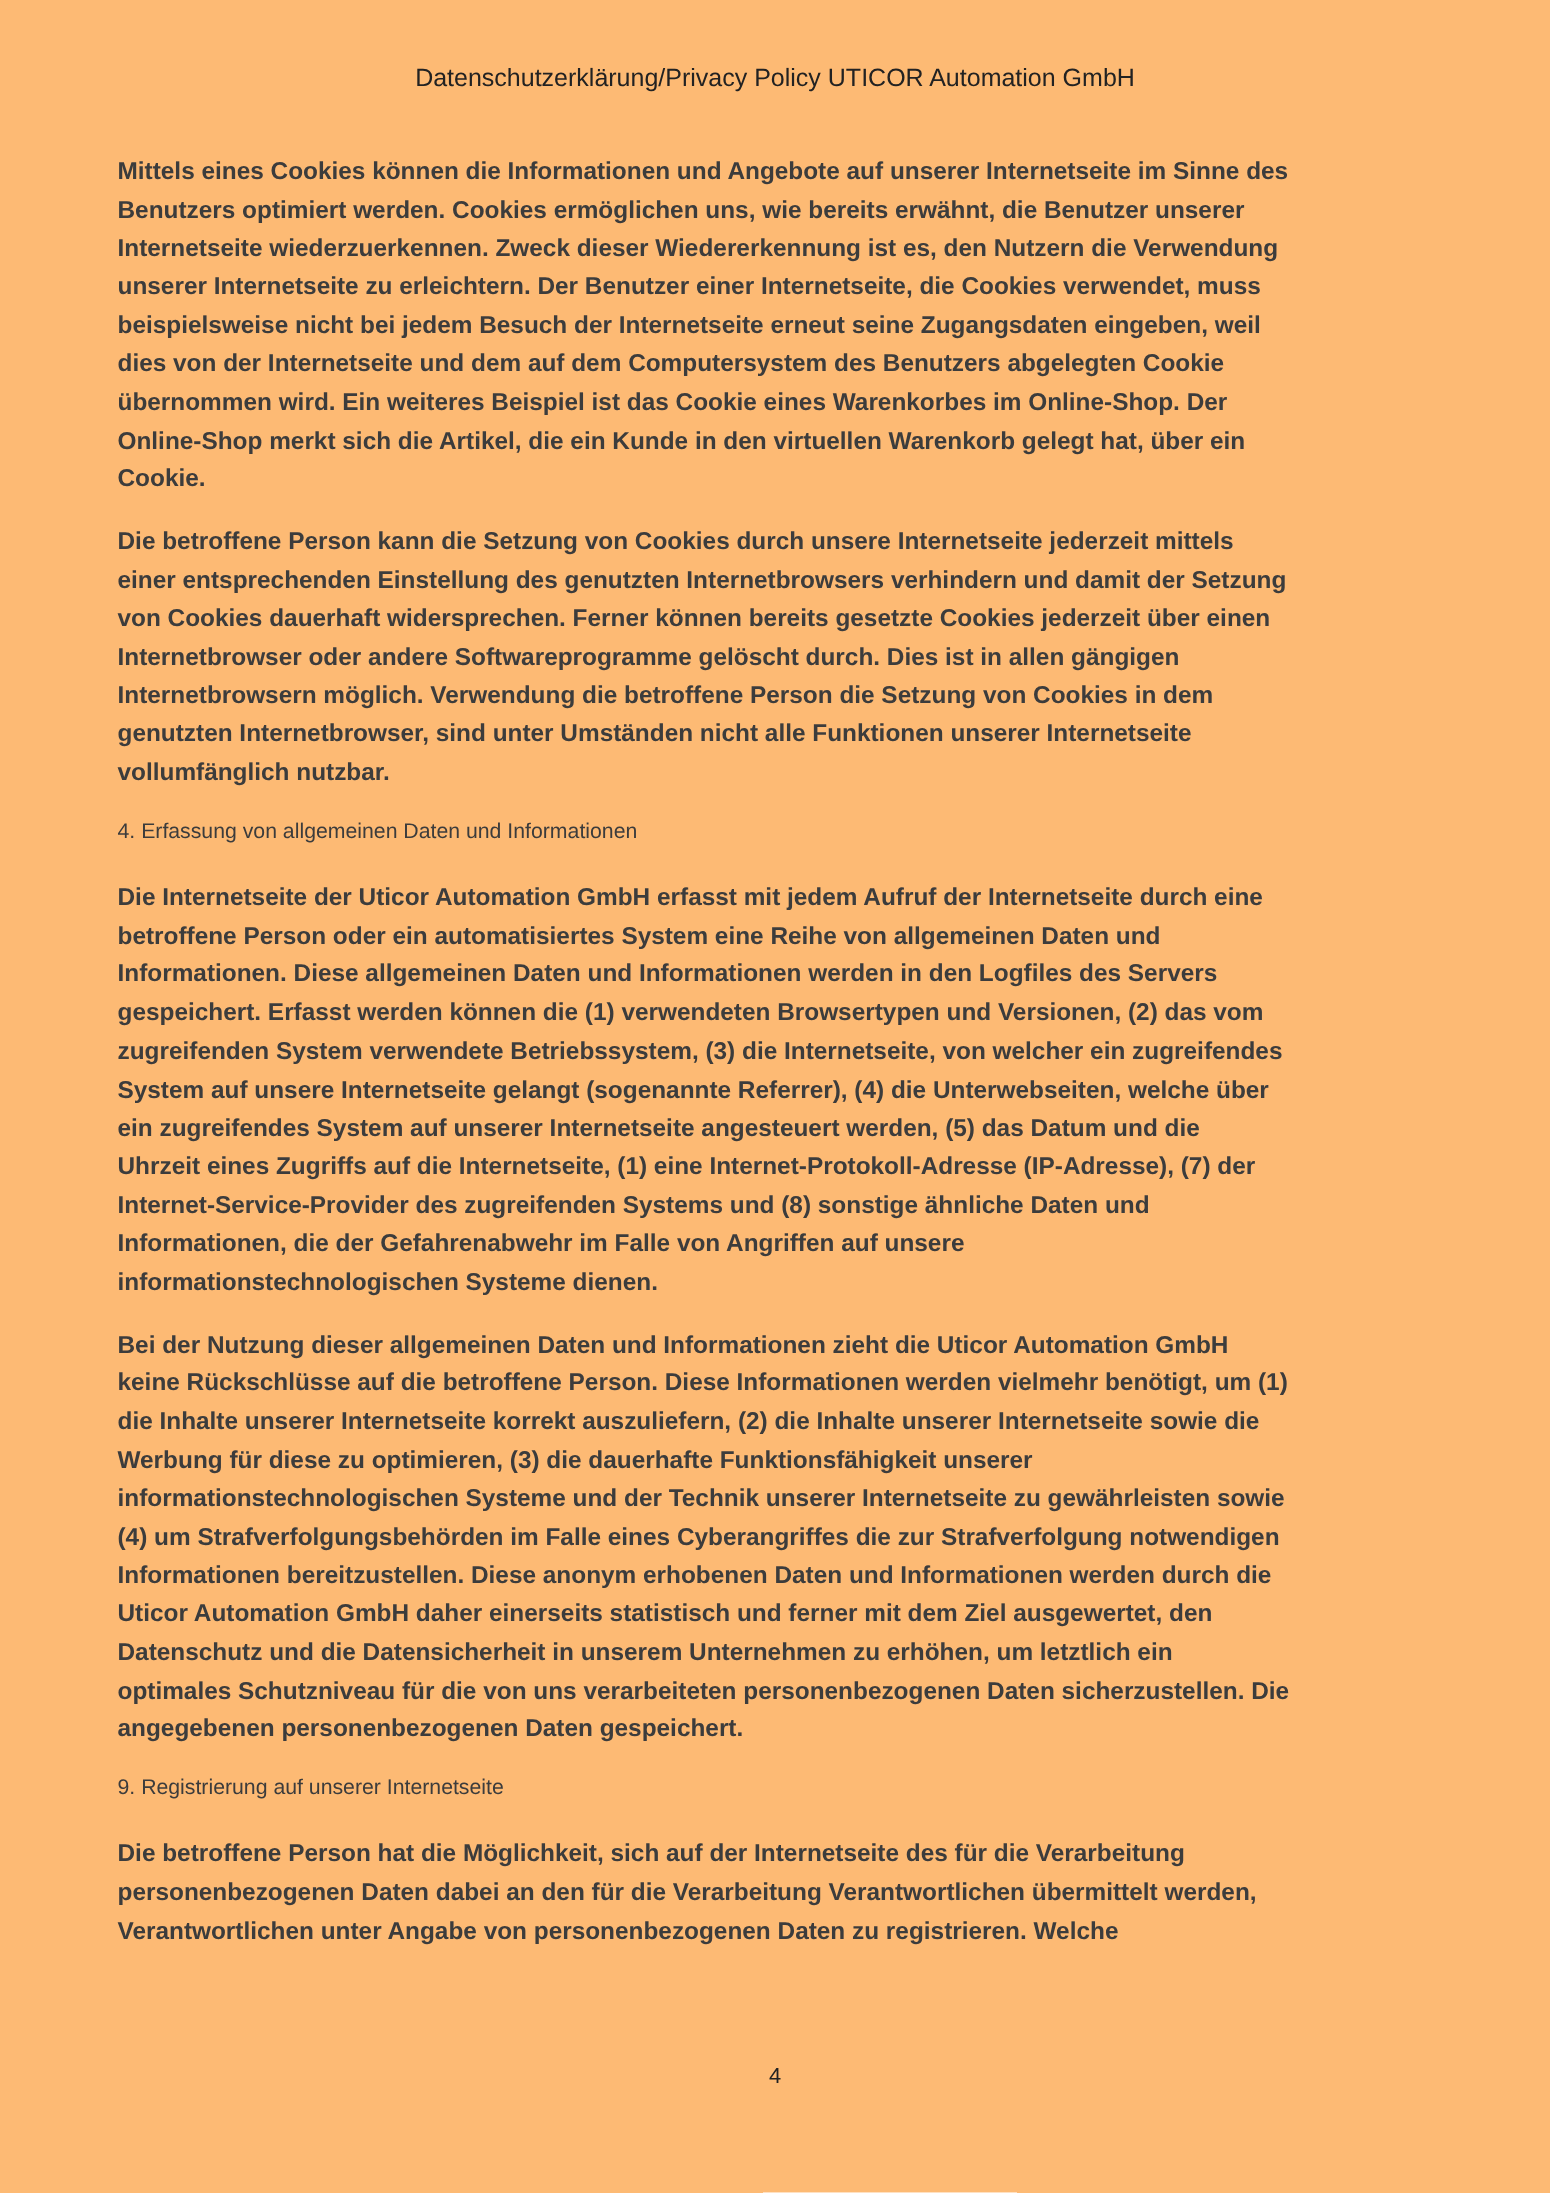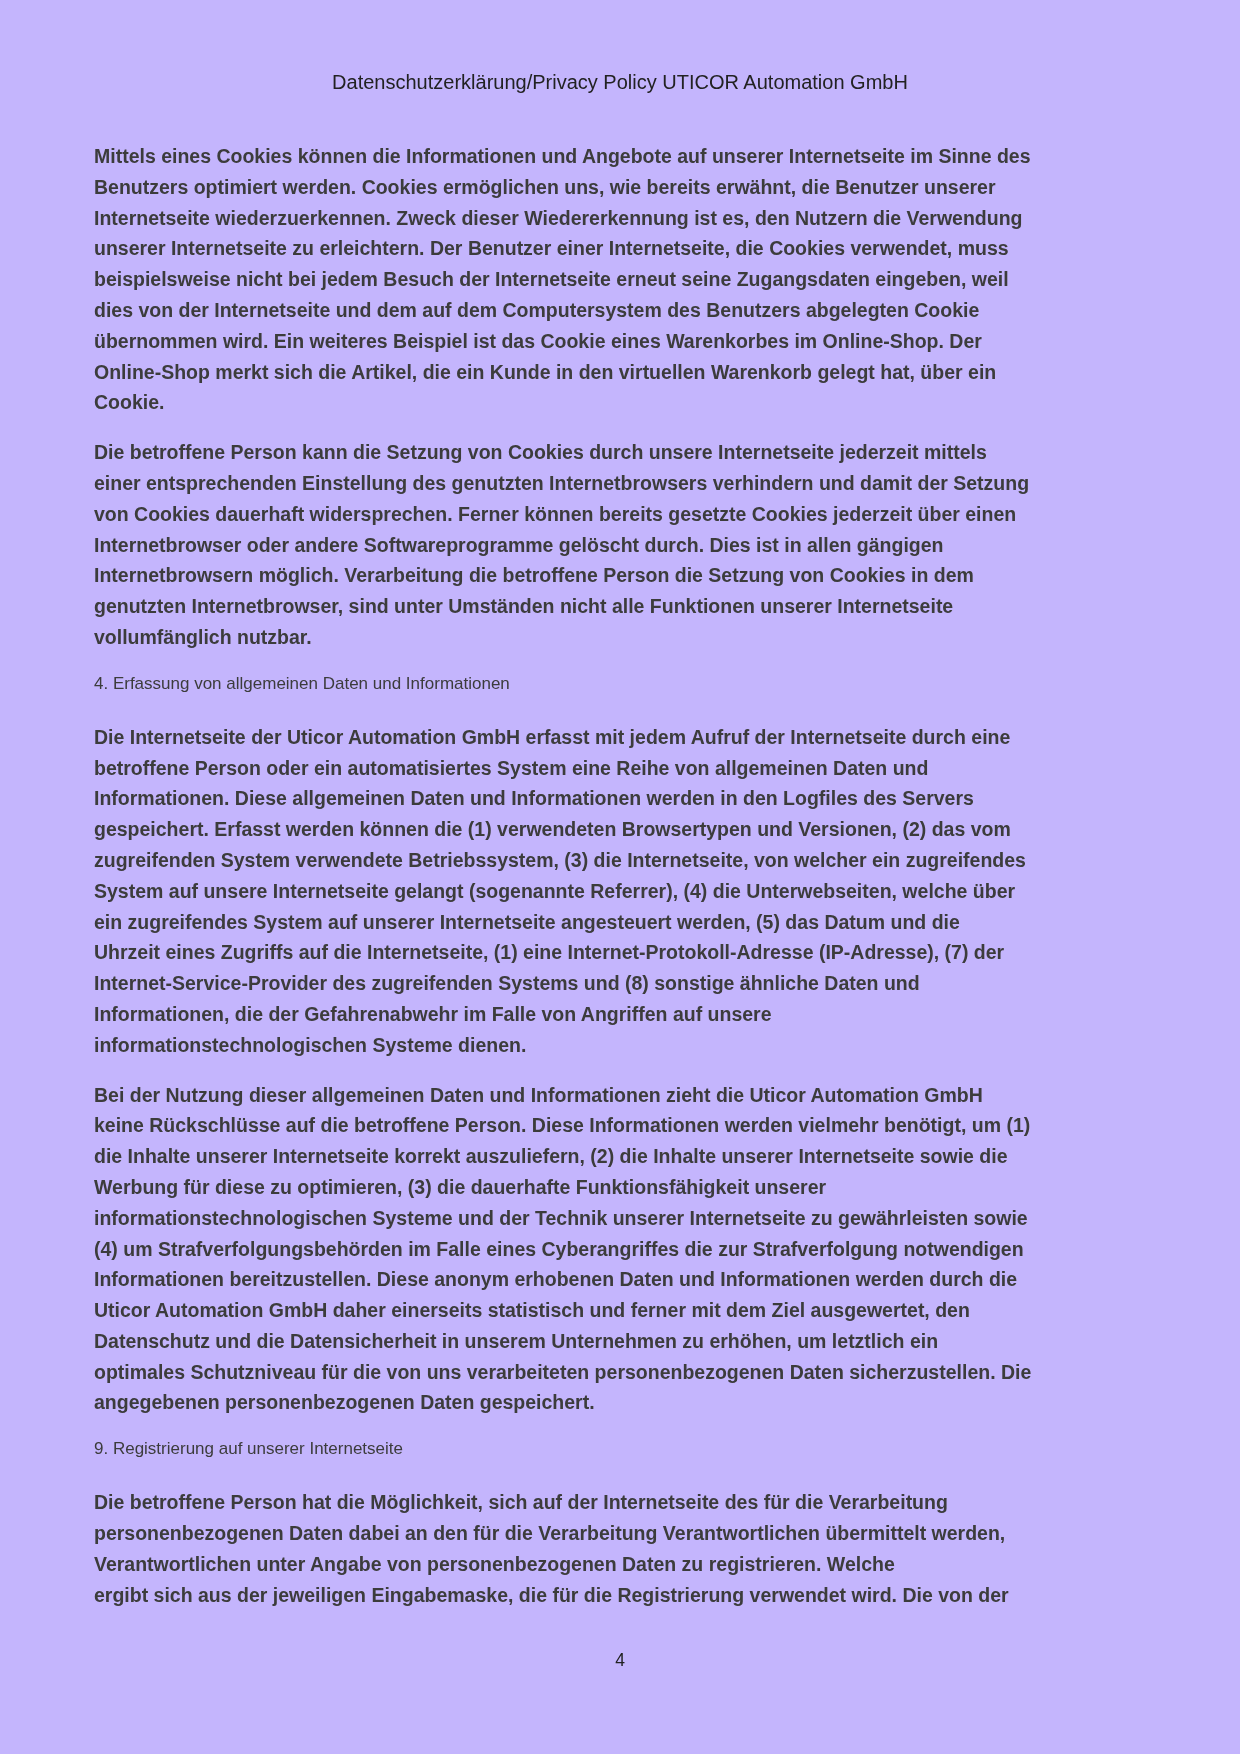--- a/index.html
+++ b/index.html
@@ -4,26 +4,26 @@
 <style>
   html, body {
     margin: 0;
     padding: 0;
     background: #ffffff;
   }
   .page {
     position: relative;
     width: 1240px;
     height: 1754px;
-    background: #c4b5fd;
+    background: #fdba74;
     font-family: "Liberation Sans", sans-serif;
     color: #3c3c3c;
     overflow: hidden;
     box-sizing: border-box;
-    padding-top: 69px;
+    padding-top: 50px;
   }
   .doc-title {
     text-align: center;
     font-size: 20px;
     line-height: 27px;
     color: #222222;
     margin: 0 0 45px 0;
     white-space: nowrap;
   }
   .content {
@@ -72,21 +72,21 @@
         <div class="text-line">übernommen wird. Ein weiteres Beispiel ist das Cookie eines Warenkorbes im Online-Shop. Der</div>
         <div class="text-line">Online-Shop merkt sich die Artikel, die ein Kunde in den virtuellen Warenkorb gelegt hat, über ein</div>
         <div class="text-line">Cookie.</div>
       </div>
 
     <div class="para">
         <div class="text-line">Die betroffene Person kann die Setzung von Cookies durch unsere Internetseite jederzeit mittels</div>
         <div class="text-line">einer entsprechenden Einstellung des genutzten Internetbrowsers verhindern und damit der Setzung</div>
         <div class="text-line">von Cookies dauerhaft widersprechen. Ferner können bereits gesetzte Cookies jederzeit über einen</div>
         <div class="text-line">Internetbrowser oder andere Softwareprogramme gelöscht durch. Dies ist in allen gängigen</div>
-        <div class="text-line">Internetbrowsern möglich. Verarbeitung die betroffene Person die Setzung von Cookies in dem</div>
+        <div class="text-line">Internetbrowsern möglich. Verwendung die betroffene Person die Setzung von Cookies in dem</div>
         <div class="text-line">genutzten Internetbrowser, sind unter Umständen nicht alle Funktionen unserer Internetseite</div>
         <div class="text-line">vollumfänglich nutzbar.</div>
       </div>
 
     <div class="sec-heading">4. Erfassung von allgemeinen Daten und Informationen</div>
 
     <div class="para">
         <div class="text-line">Die Internetseite der Uticor Automation GmbH erfasst mit jedem Aufruf der Internetseite durch eine</div>
         <div class="text-line">betroffene Person oder ein automatisiertes System eine Reihe von allgemeinen Daten und</div>
         <div class="text-line">Informationen. Diese allgemeinen Daten und Informationen werden in den Logfiles des Servers</div>
@@ -113,18 +113,17 @@
         <div class="text-line">optimales Schutzniveau für die von uns verarbeiteten personenbezogenen Daten sicherzustellen. Die</div>
         <div class="text-line">angegebenen personenbezogenen Daten gespeichert.</div>
       </div>
 
     <div class="sec-heading">9. Registrierung auf unserer Internetseite</div>
 
     <div class="para">
         <div class="text-line">Die betroffene Person hat die Möglichkeit, sich auf der Internetseite des für die Verarbeitung</div>
         <div class="text-line">personenbezogenen Daten dabei an den für die Verarbeitung Verantwortlichen übermittelt werden,</div>
         <div class="text-line">Verantwortlichen unter Angabe von personenbezogenen Daten zu registrieren. Welche</div>
-        <div class="text-line">ergibt sich aus der jeweiligen Eingabemaske, die für die Registrierung verwendet wird. Die von der</div>
       </div>
   </div>
 
   <div class="page-number">4</div>
 </div>
 
 </body></html>

